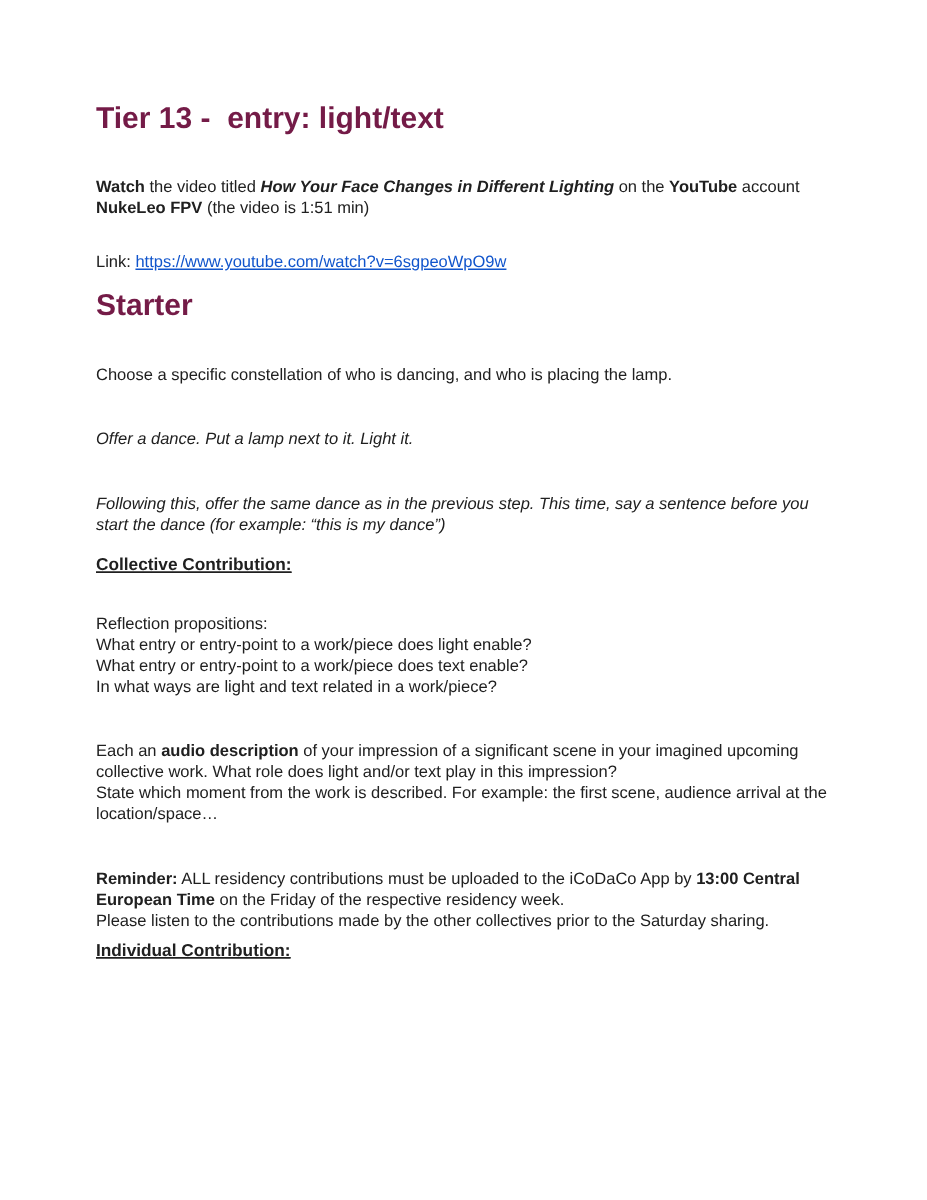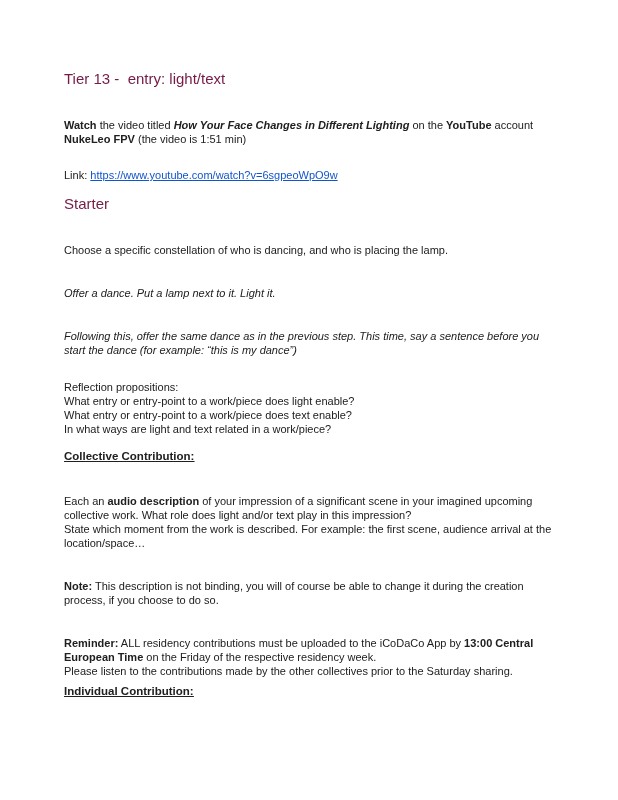--- a/index.html
+++ b/index.html
@@ -18,21 +18,21 @@
     font-size:11px;line-height:14px;
   }
   .blk{white-space:pre-wrap;}
   .p{margin:16px 0 13px;}
   .mb-sm{margin-bottom:6px !important;}
   .mt-sm{margin-top:8px;}
   .mt-lg{margin-top:10px;}
   .mt-md{margin-top:12px;}
   .h2{
     color:var(--heading,#741b47);
-    font-weight:400;font-size:15px;line-height:18px;
+    font-weight:700;font-size:20px;line-height:18px;
     margin:0 0 14px;
   }
   .h2.mt-xl{}
   .hu{
     font-weight:700;font-size:11.5px;line-height:15px;
     text-decoration:underline;
     margin:0 0 14px;
   }
   .hu.tight{margin-bottom:0;margin-top:0;}
   .b{font-weight:700;}
@@ -45,25 +45,24 @@
 
 <div class="page">
   <div class="doc">
       <div class="blk h2"><span>Tier 13 -  entry: light/text</span></div>
       <div class="blk p mb-sm"><span class="b">Watch</span><span> the video titled </span><span class="b i">How Your Face Changes in Different Lighting</span><span> on the </span><span class="b">YouTube</span><span> account </span><span class="b">NukeLeo FPV</span><span> (the video is 1:51 min)</span></div>
       <div class="blk p"><span>Link: </span><a class="link">https://www.youtube.com/watch?v=6sgpeoWpO9w</a></div>
       <div class="blk h2 mt-xl"><span>Starter</span></div>
       <div class="blk p"><span>Choose a specific constellation of who is dancing, and who is placing the lamp.</span></div>
       <div class="blk p"><span class="i">Offer a dance. Put a lamp next to it. Light it.</span></div>
       <div class="blk p"><span class="i">Following this, offer the same dance as in the previous step. This time, say a sentence before you start the dance (for example: “this is my dance”)</span></div>
+      <div class="blk hu mt-md"><span class="b u">Collective Contribution:</span></div>
       <div class="blk p mt-lg"><span>Reflection propositions:
 What entry or entry-point to a work/piece does light enable?
 What entry or entry-point to a work/piece does text enable?
 In what ways are light and text related in a work/piece?</span></div>
-      <div class="blk hu mt-md"><span class="b u">Collective Contribution:</span></div>
       <div class="blk p"><span>Each an </span><span class="b">audio description</span><span> of your impression of a significant scene in your imagined upcoming collective work. What role does light and/or text play in this impression?
 State which moment from the work is described. For example: the first scene, audience arrival at the location/space…</span></div>
-      <div class="blk p"><span class="b">Note:</span><span> This description is not binding, you will of course be able to change it during the creation process, if you choose to do so.</span></div>
       <div class="blk p mb-sm"><span class="b">Reminder:</span><span> ALL residency contributions must be uploaded to the iCoDaCo App by </span><span class="b">13:00 Central European Time</span><span> on the Friday of the respective residency week.
 Please listen to the contributions made by the other collectives prior to the Saturday sharing.</span></div>
       <div class="blk hu tight"><span class="b u">Individual Contribution:</span></div>
     </div>
 </div>
 
 </body></html>

